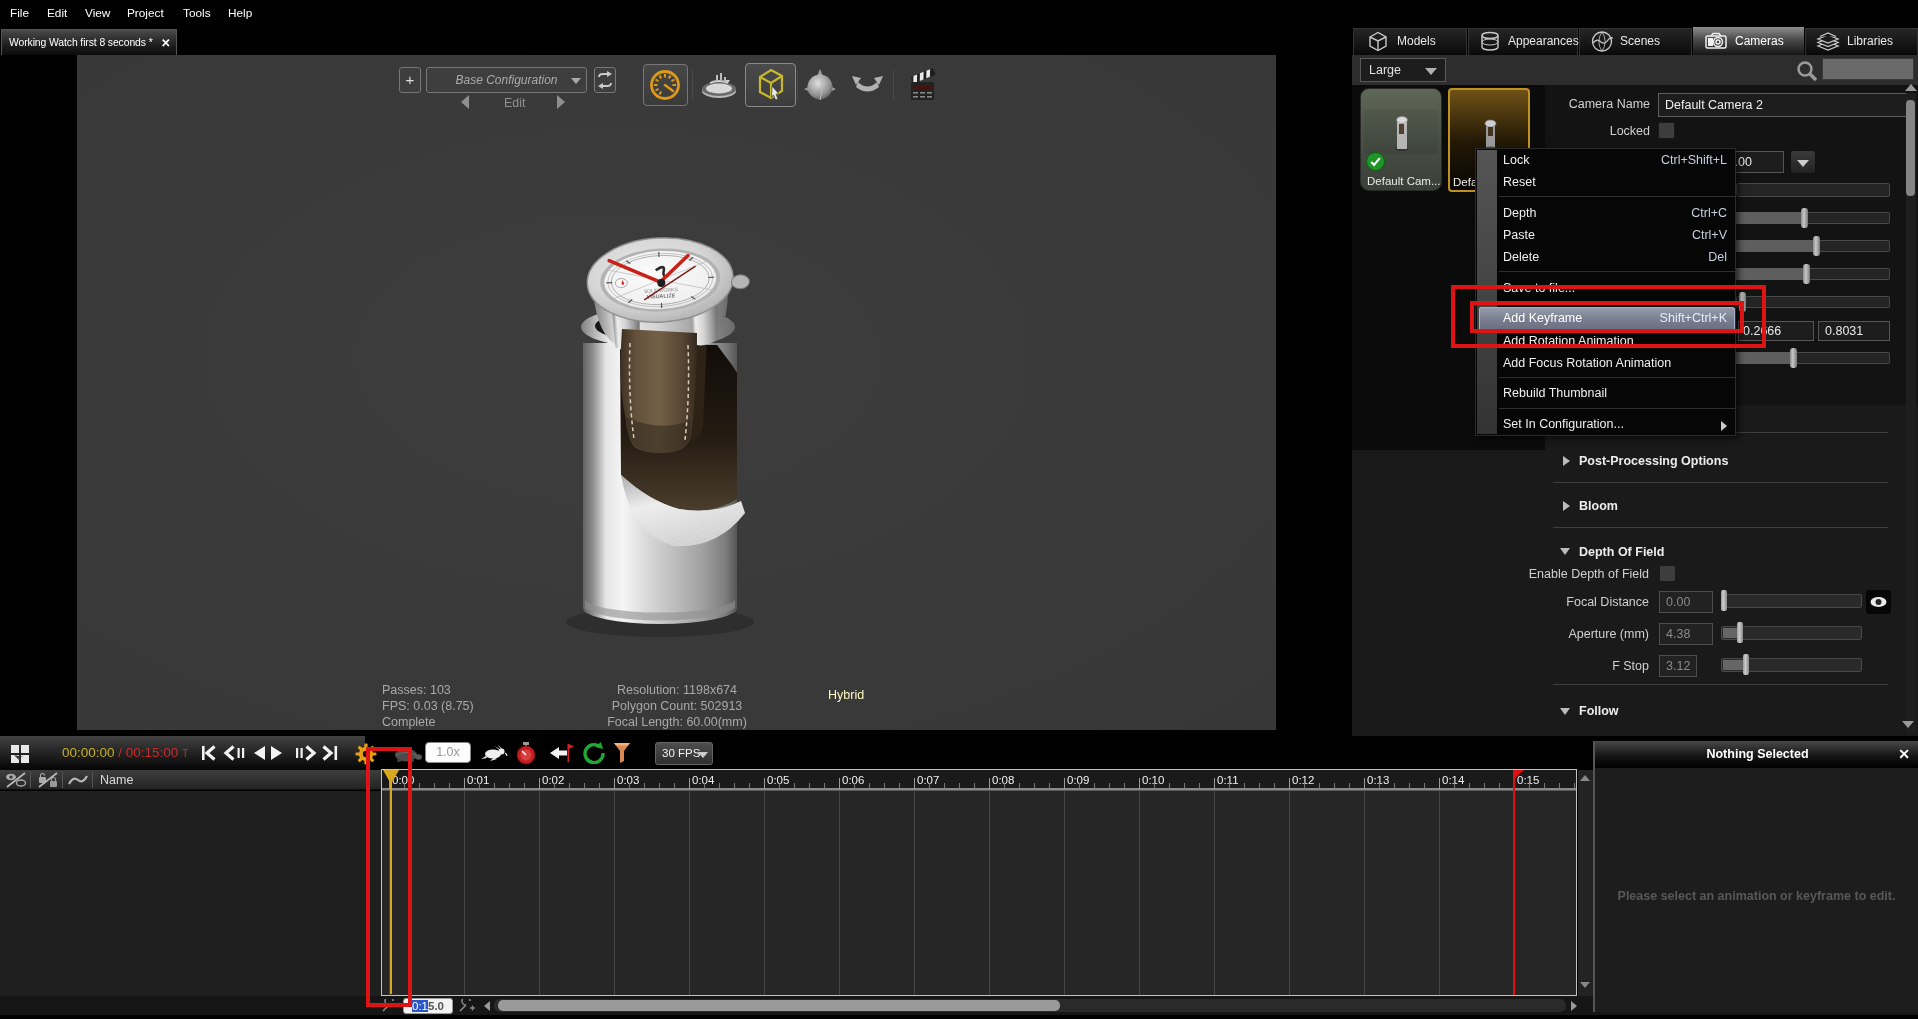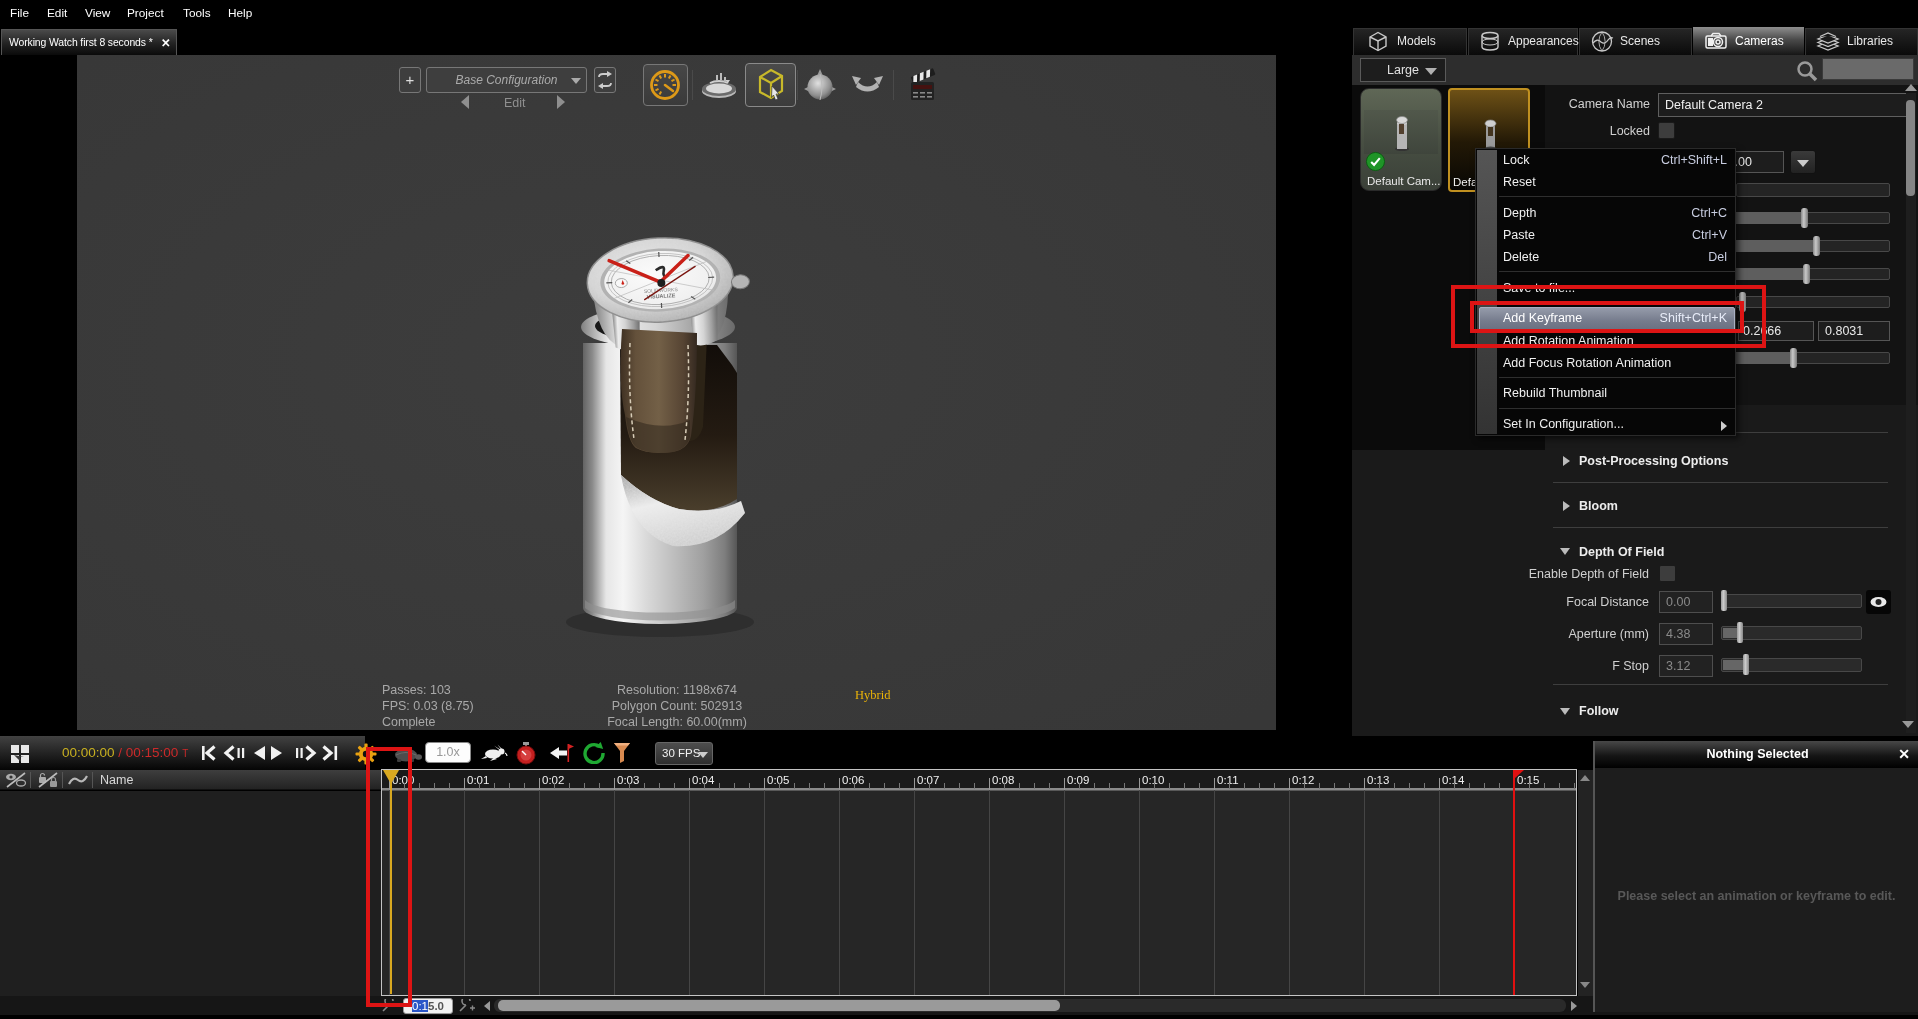--- a/index.html
+++ b/index.html
@@ -143,21 +143,21 @@
     <path d="M545 274 Q541 330 548 360 Q551 387 559 393 Q572 400 596 397 Q611 394 614 381 Q620 340 620 278 Z" fill="url(#strapg)"></path>
     <path d="M549 362 Q552 388 560 393 Q573 400 596 397 Q610 394 613 382 L613 365 Q585 378 549 362 Z" fill="#30261b" opacity="0.55"></path>
     <g stroke="#d8cdb8" stroke-width="1.5" stroke-dasharray="4 3" fill="none">
       <path d="M553 288 Q551 340 557 384"></path>
       <path d="M611 290 Q613 340 608 385"></path>
     </g>
   </svg>
 
   <div class="abs" style="left:305px;top:627px;color:#a8a8a8;font-size:12.5px;line-height:16px;">Passes: 103<br>FPS: 0.03 (8.75)<br>Complete</div>
   <div class="abs" style="left:460px;top:627px;width:280px;text-align:center;color:#a8a8a8;font-size:12.5px;line-height:16px;">Resolution: 1198x674<br>Polygon Count: 502913<br>Focal Length: 60.00(mm)</div>
-  <div class="abs" style="left:778px;top:633px;color:#eab308;font-size:12.5px;font-family:Liberation Serif, serif;">Hybrid</div>
+  <div class="abs" style="left:751px;top:633px;color:#fef9c3;font-size:12.5px;">Hybrid</div>
 
   <div class="abs" style="left:322px;top:12px;width:22px;height:26px;border:1px solid #777;border-radius:3px;background:#3e3e3e;color:#ddd;font-size:15px;text-align:center;line-height:24px;">+</div>
   <div class="abs" style="left:349px;top:12px;width:161px;height:26px;border:1px solid #777;border-radius:3px;background:#3e3e3e;">
     <div class="abs" style="left:0;top:5px;width:100%;text-align:center;color:#aaa;font-size:12px;font-style:italic;">Base Configuration</div>
     <div class="abs" style="right:5px;top:10px;width:0;height:0;border-left:5px solid transparent;border-right:5px solid transparent;border-top:6px solid #aaa;"></div>
   </div>
   <div class="abs" style="left:517px;top:12px;width:22px;height:26px;border:1px solid #777;border-radius:3px;background:#3e3e3e;">
     <svg width="20" height="24" viewBox="0 0 20 24">
         <g stroke="#ccc" stroke-width="1.8" fill="none">
           <path d="M4 9 q0 -3 4 -3 h7"></path>
@@ -317,21 +317,21 @@
           <path d="M3 12.5 l10 4 10 -4 -10 -4 z" fill="#1a1a1a"></path>
           <path d="M3 9 l10 4 10 -4 -10 -4 z" fill="#1a1a1a"></path>
           <path d="M5 6.5 l8 -3.5 8 3.5" fill="#1a1a1a"></path>
         </g>
       </svg>
     <div class="abs" style="left:495px;top:7px;color:#e8e8e8;font-size:12px;">Libraries</div>
   </div>
 
   <div class="abs" style="left:0;top:28px;width:566px;height:30px;background:#2d2d2d;">
     <div class="abs" style="left:8px;top:3px;width:86px;height:24px;background:#1d1d1d;border:1px solid #5a5a5a;">
-      <div class="abs" style="left:8px;top:4px;color:#e0e0e0;font-size:12.5px;margin-left:18px;">Large</div>
+      <div class="abs" style="left:8px;top:4px;color:#e0e0e0;font-size:12.5px;">Large</div>
       <div class="abs" style="right:8px;top:9px;width:0;height:0;border-left:6px solid transparent;border-right:6px solid transparent;border-top:7px solid #b0b0b0;"></div>
     </div>
     <svg class="abs" style="left:443px;top:4px;" width="24" height="24" viewBox="0 0 24 24">
         <circle cx="10" cy="10" r="6.5" fill="none" stroke="#9a9a9a" stroke-width="2.5"></circle>
         <path d="M15 15 L21 21" stroke="#9a9a9a" stroke-width="3.5"></path>
       </svg>
     <div class="abs" style="left:470px;top:3px;width:92px;height:22px;background:#6a6a6a;border:1px solid #3a3a3a;"></div>
   </div>
   <div class="abs" style="left:0;top:378px;width:566px;height:335px;background:#1a1a1a;"></div>
     <div class="abs" style="left:0;top:58px;width:193px;height:365px;background:#0b0b0b;"></div>
@@ -414,21 +414,21 @@
         <ellipse cx="12.5" cy="12" rx="8" ry="5" fill="#e8e8e8"></ellipse>
         <circle cx="12.5" cy="12" r="3" fill="#222"></circle>
       </svg>
   </div>
   <div class="abs" style="left:155px;top:600px;width:142px;text-align:right;color:#d0d0d0;font-size:12.5px;">Aperture (mm)</div>
   <div class="abs" style="left:307px;top:596px;width:54px;height:22px;background:#222;border:1px solid #4e4e4e;color:#8a8a8a;font-size:12.5px;line-height:20px;padding-left:6px;">4.38</div>
   <div class="abs" style="left:369px;top:599px;width:141px;height:14px;background:#2a2a2a;border:1px solid #484848;border-radius:2px;"></div>
   <div class="abs" style="left:371px;top:601px;width:14px;height:10px;background:#666;"></div>
   <div class="abs" style="left:385px;top:595px;width:6px;height:21px;background:linear-gradient(90deg,#999,#ccc 40%,#888);border-radius:2px;"></div>
   <div class="abs" style="left:225px;top:632px;width:72px;text-align:right;color:#d0d0d0;font-size:12.5px;">F Stop</div>
-  <div class="abs" style="left:307px;top:628px;width:54px;height:22px;background:#222;border:1px solid #4e4e4e;color:#8a8a8a;font-size:12.5px;line-height:20px;padding-left:6px;">3.12</div>
+  <div class="abs" style="left:307px;top:628px;width:38px;height:22px;background:#222;border:1px solid #4e4e4e;color:#8a8a8a;font-size:12.5px;line-height:20px;padding-left:6px;">3.12</div>
   <div class="abs" style="left:369px;top:631px;width:141px;height:14px;background:#2a2a2a;border:1px solid #484848;border-radius:2px;"></div>
   <div class="abs" style="left:371px;top:633px;width:20px;height:10px;background:#666;"></div>
   <div class="abs" style="left:391px;top:627px;width:6px;height:21px;background:linear-gradient(90deg,#999,#ccc 40%,#888);border-radius:2px;"></div>
   <div class="abs" style="left:201px;top:657px;width:335px;height:1px;background:#3e3e3e;"></div>
   <div class="abs" style="left:208px;top:681px;width:0;height:0;border-left:5px solid transparent;border-right:5px solid transparent;border-top:7px solid #bbb;"></div>
   <div class="abs" style="left:227px;top:677px;color:#ececec;font-size:12.5px;font-weight:bold;">Follow</div>
   <div class="abs" style="left:550px;top:694px;width:0;height:0;border-left:6px solid transparent;border-right:6px solid transparent;border-top:7px solid #999;"></div>
 </div>
 
 <div class="abs" style="left:1475px;top:148px;width:261px;height:288px;background:#060606;border:1px solid #2a2a2a;box-shadow:3px 3px 6px rgba(0,0,0,0.6);">

